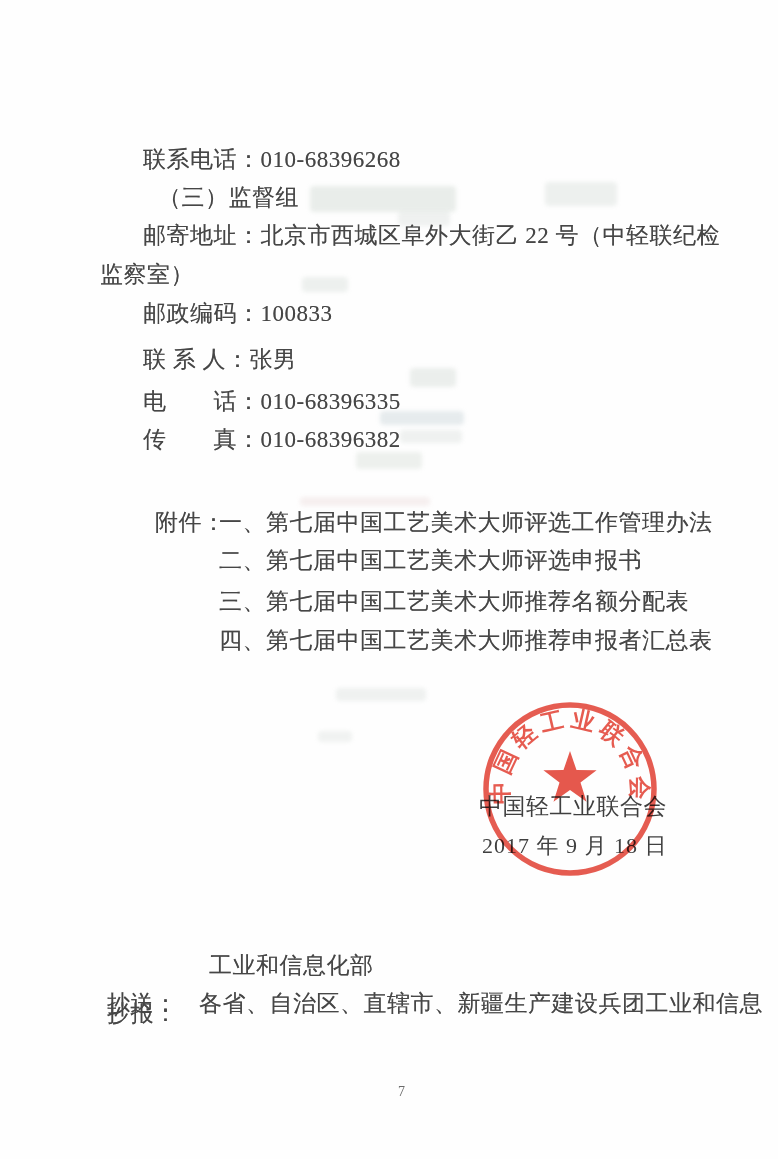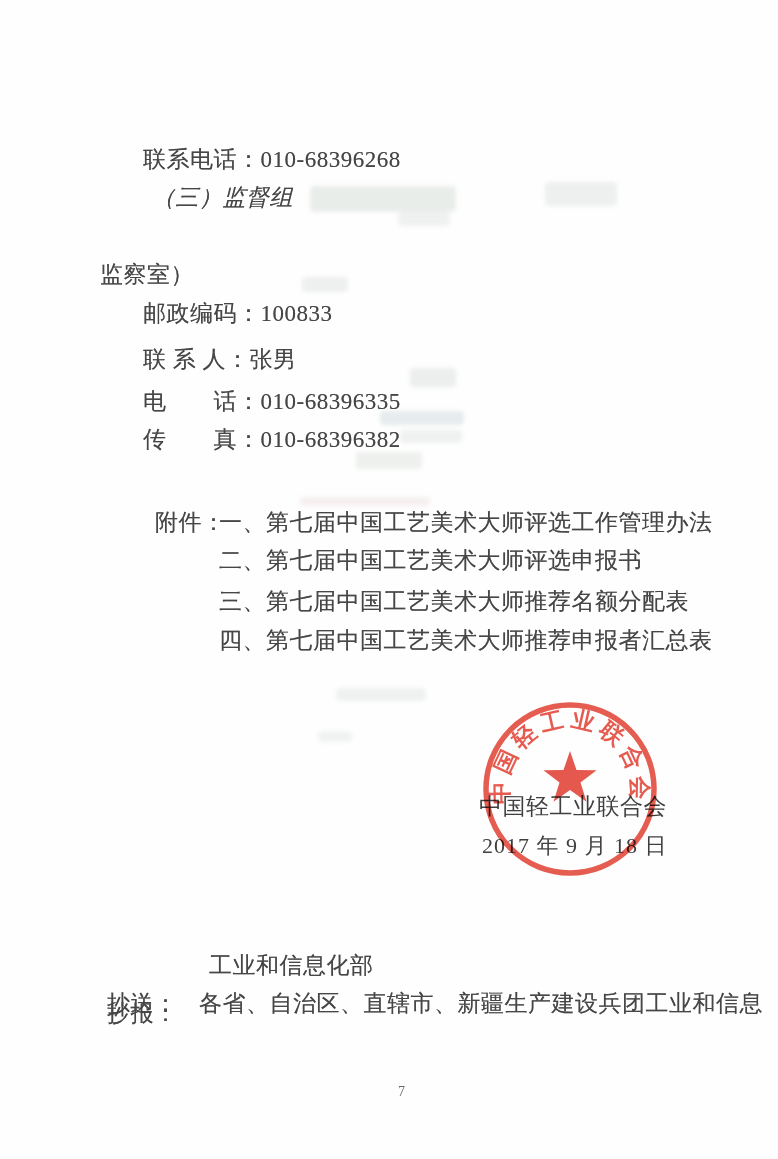--- a/index.html
+++ b/index.html
@@ -63,21 +63,22 @@
   <div class="smudge" style="left:302px; top:277px; width:46px; height:15px; background:rgba(138,158,144,0.14);"></div>
   <div class="smudge" style="left:410px; top:368px; width:46px; height:19px; background:rgba(138,158,144,0.16);"></div>
   <div class="smudge" style="left:380px; top:411px; width:84px; height:14px; background:rgba(120,150,160,0.18);"></div>
   <div class="smudge" style="left:400px; top:430px; width:62px; height:13px; background:rgba(138,158,144,0.13);"></div>
   <div class="smudge" style="left:356px; top:452px; width:66px; height:17px; background:rgba(138,158,144,0.15);"></div>
   <div class="smudge" style="left:300px; top:497px; width:130px; height:9px; background:rgba(196,150,150,0.14);"></div>
   <div class="smudge" style="left:336px; top:688px; width:90px; height:13px; background:rgba(138,158,144,0.13);"></div>
   <div class="smudge" style="left:318px; top:731px; width:34px; height:11px; background:rgba(138,158,144,0.12);"></div>
 
   <div class="line" style="left:143px; top:146px;">联系电话：010-68396268</div>
-  <div class="line" style="left:152px; top:184px;font-style:italic;">（三）监督组</div>
+  <div class="line" style="left:158px; top:184px;">（三）监督组</div>
+  <div class="line" style="left:143px; top:222px;">邮寄地址：北京市西城区阜外大街乙 22 号（中轻联纪检</div>
   <div class="line" style="left:100px; top:261px;">监察室）</div>
   <div class="line" style="left:143px; top:300px;">邮政编码：100833</div>
   <div class="line" style="left:143px; top:346px;">联 系 人：张男</div>
   <div class="line" style="left:143px; top:388px;">电　　话：010-68396335</div>
   <div class="line" style="left:143px; top:426px;">传　　真：010-68396382</div>
 
   <div class="line" style="left:155px; top:509px;">附件：</div>
   <div class="line attach-item" style="left:219px; top:509px;font-family:Liberation Serif, serif;">一、第七届中国工艺美术大师评选工作管理办法</div>
   <div class="line attach-item" style="left:219px; top:547px;">二、第七届中国工艺美术大师评选申报书</div>
   <div class="line attach-item" style="left:219px; top:588px;">三、第七届中国工艺美术大师推荐名额分配表</div>

